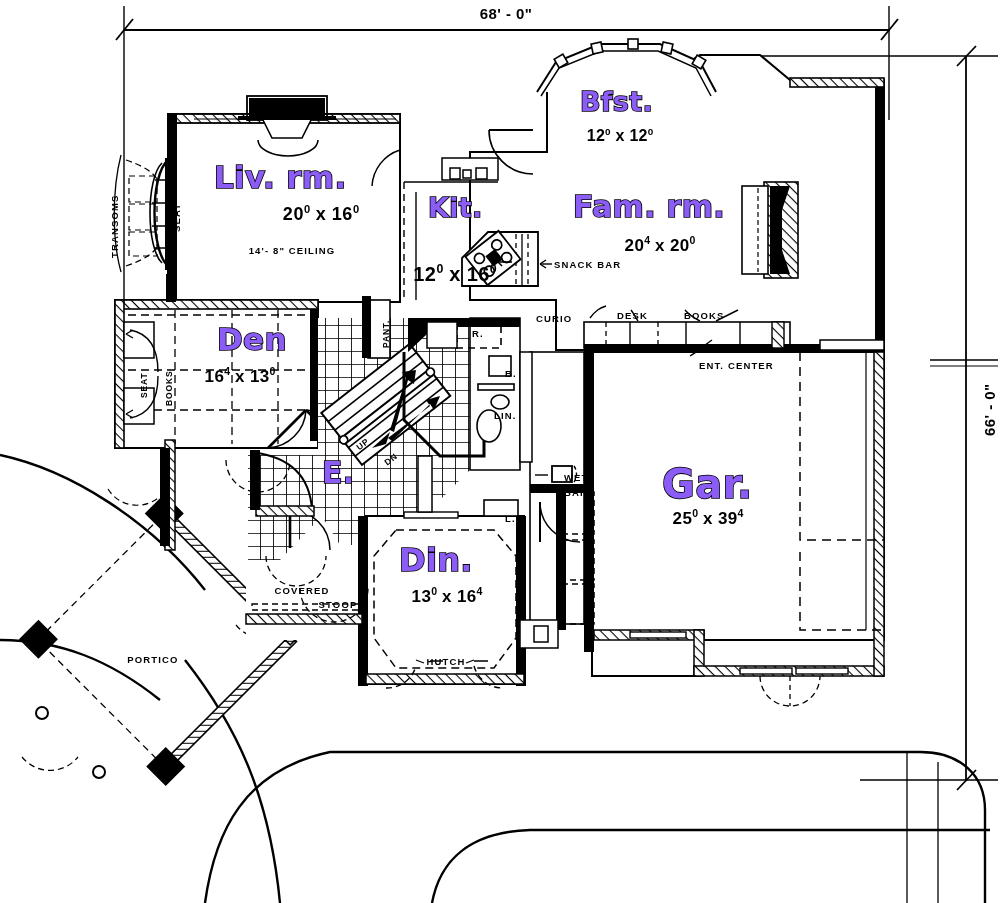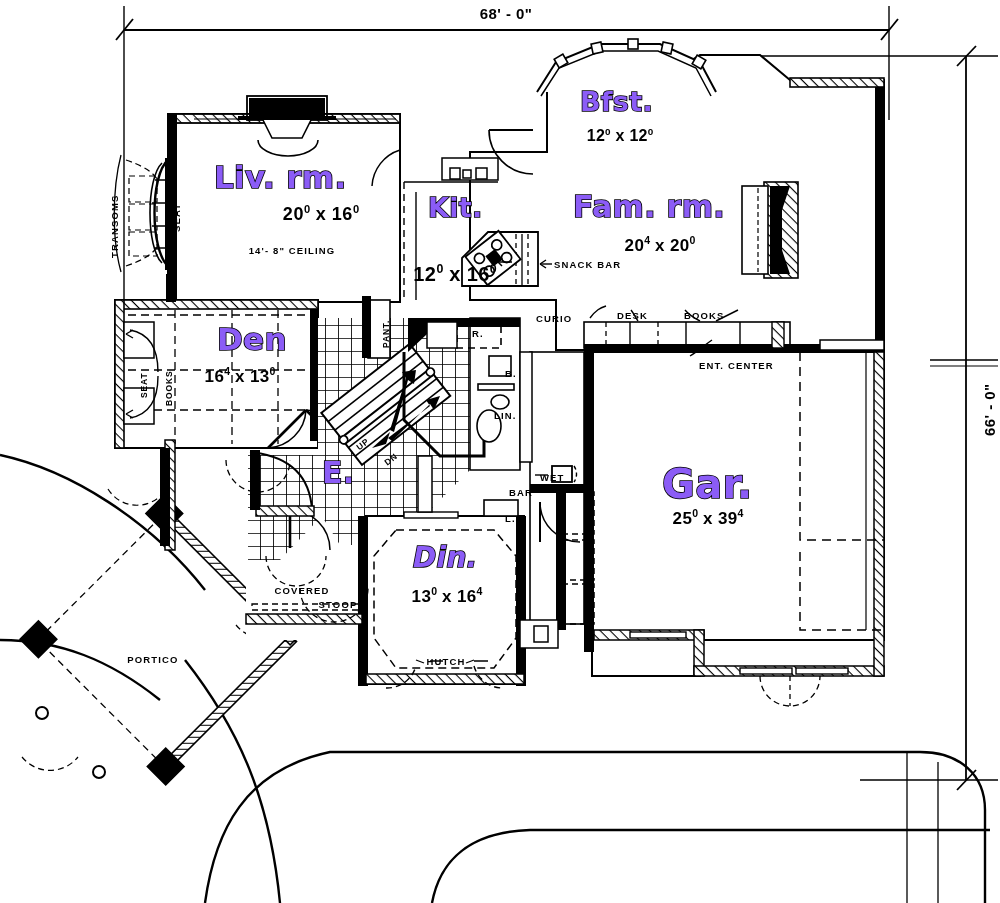--- a/index.html
+++ b/index.html
@@ -431,43 +431,43 @@
 
 <div class="roomname" style="left:580px;top:88px;font-size:27px;"><span>Bfst.</span></div>
 <div class="lbl" style="left:620px;top:127px;font-size:16px;transform:translateX(-50%);letter-spacing:.02em;"><span>12</span><span class="sup">0</span> x <span>12</span><span class="sup">0</span></div>
 
 <div class="roomname" style="left:573px;top:192px;font-size:30px;"><span>Fam. rm.</span></div>
 <div class="lbl" style="left:660px;top:235px;font-size:17px;transform:translateX(-50%);letter-spacing:.02em;"><span>20</span><span class="sup">4</span> x <span>20</span><span class="sup">0</span></div>
 
 <div class="roomname" style="left:189px;top:324px;font-size:31px;margin-left:28px;"><span>Den</span></div>
 <div class="lbl" style="left:224px;top:366px;font-size:17px;transform:translateX(-50%);letter-spacing:.02em;margin-left:16px;"><span>16</span><span class="sup">4</span> x <span>13</span><span class="sup">0</span></div>
 
-<div class="roomname" style="left:413px;top:544px;font-size:28px;font-style:italic;"><span>Din.</span></div>
+<div class="roomname" style="left:399px;top:544px;font-size:32px;"><span>Din.</span></div>
 <div class="lbl" style="left:447px;top:586px;font-size:17px;transform:translateX(-50%);letter-spacing:.02em;"><span>13</span><span class="sup">0</span> x <span>16</span><span class="sup">4</span></div>
 
 <div class="roomname" style="left:662px;top:464px;font-size:40px;"><span>Gar.</span></div>
 <div class="lbl" style="left:708px;top:508px;font-size:17px;transform:translateX(-50%);letter-spacing:.02em;"><span>25</span><span class="sup">0</span> x <span>39</span><span class="sup">4</span></div>
 
 <div class="roomname" style="left:322px;top:458px;font-size:30px;"><span>E.</span></div>
 
 <div class="lbl tiny rot90" style="left:110px;top:258px;">TRANSOMS</div>
 <div class="lbl tiny rot90" style="left:172px;top:232px;">SEAT</div>
 <div class="lbl tiny2 rot90" style="left:140px;top:398px;">SEAT</div>
 <div class="lbl tiny2 rot90" style="left:165px;top:406px;">BOOKS</div>
 <div class="lbl tiny" style="left:554px;top:260px;">SNACK  BAR</div>
 <div class="lbl tiny2 rot90" style="left:382px;top:348px;">PANT.</div>
 <div class="lbl tiny" style="left:472px;top:329px;">R.</div>
 <div class="lbl tiny" style="left:505px;top:369px;">B.</div>
 <div class="lbl tiny" style="left:494px;top:411px;">LIN.</div>
 <div class="lbl tiny" style="left:536px;top:314px;">CURIO</div>
 <div class="lbl tiny" style="left:617px;top:311px;">DESK</div>
 <div class="lbl tiny" style="left:684px;top:311px;">BOOKS</div>
 <div class="lbl tiny" style="left:699px;top:361px;">ENT. CENTER</div>
-<div class="lbl tiny" style="left:540px;top:473px;text-align:right;">WET</div>
-<div class="lbl tiny" style="left:509px;top:488px;">BAR</div>
+<div class="lbl tiny" style="left:564px;top:473px;text-align:right;">WET</div>
+<div class="lbl tiny" style="left:564px;top:488px;">BAR</div>
 <div class="lbl tiny rot90" style="left:583px;top:522px;">F.</div>
 <div class="lbl tiny rot90" style="left:583px;top:568px;">D.</div>
 <div class="lbl tiny rot90" style="left:583px;top:612px;">W.</div>
 <div class="lbl tiny" style="left:505px;top:514px;">L.</div>
 <div class="lbl tiny2" style="left:356px;top:440px;transform:rotate(-38deg);">UP</div>
 <div class="lbl tiny2" style="left:384px;top:455px;transform:rotate(-38deg);">DN</div>
 <div class="lbl tiny" style="left:446px;top:657px;transform:translateX(-50%);">HUTCH</div>
 <div class="lbl tiny" style="left:302px;top:586px;transform:translateX(-50%);">COVERED</div>
 <div class="lbl tiny" style="left:302px;top:600px;transform:translateX(-50%);margin-left:36px;">STOOP</div>
 <div class="lbl tiny" style="left:153px;top:655px;transform:translateX(-50%);">PORTICO</div>

